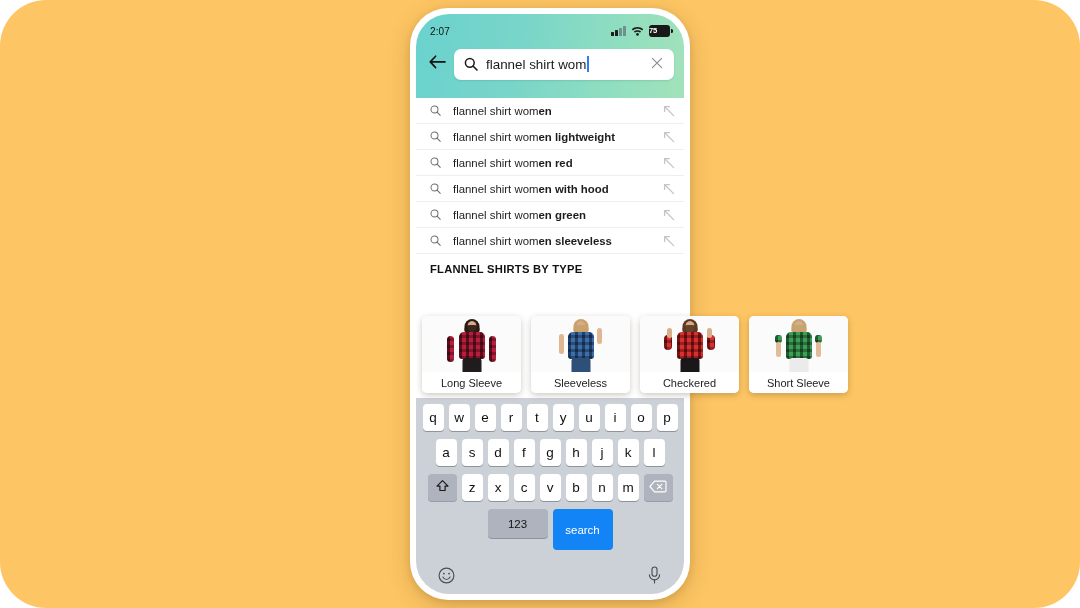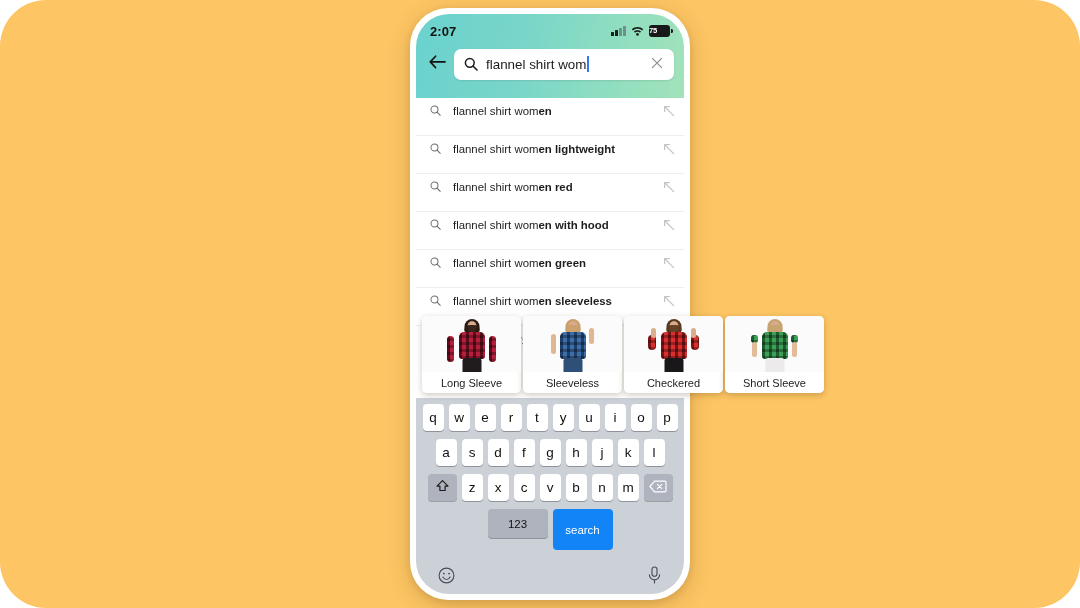--- a/index.html
+++ b/index.html
@@ -57,22 +57,22 @@
   .statusbar {
     position: relative;
     height: 26px;
     padding: 8px 14px 0 14px;
     display: flex;
     align-items: center;
     justify-content: space-between;
     box-sizing: border-box;
   }
   .status-time {
-    font-size: 13px;
-    font-weight: bold;
+    font-size: 10px;
+    font-weight: normal;
     color: #121212;
     letter-spacing: 0.1px;
   }
   .status-icons {
     display: flex;
     align-items: center;
     gap: 5px;
   }
   .bars { display: flex; align-items: flex-end; gap: 1.5px; height: 10px; }
   .bars i { display: block; width: 2.6px; background: #1d1d1d; border-radius: 0.6px; }
@@ -157,21 +157,21 @@
   }
 
   
   .suggestions {
     background: #ffffff;
   }
   .sugg {
     display: flex;
     align-items: center;
     height: 25px;
-    padding: 0 9px 12px 14px;
+    padding: 0 9px 0 14px;
     border-bottom: 1px solid #eceef0;
     cursor: pointer;
   }
   .sugg .mag-s { flex: 0 0 auto; display: flex; }
   .sugg-text {
     flex: 1 1 auto;
     margin-left: 12px;
     font-size: 11.4px;
     color: #1d1d1d;
     white-space: nowrap;
@@ -191,21 +191,21 @@
     color: #111111;
     letter-spacing: 0.25px;
   }
 
   
   #cards {
     position: absolute;
     left: 422px;
     top: 316px;
     display: flex;
-    gap: 2px;
+    gap: 10px;
     z-index: 40;
   }
   .card {
     width: 99px;
     background: #ffffff;
     border-radius: 5px;
     box-shadow: 0 2px 6px rgba(60,45,15,0.26);
     overflow: hidden;
     cursor: pointer;
   }

